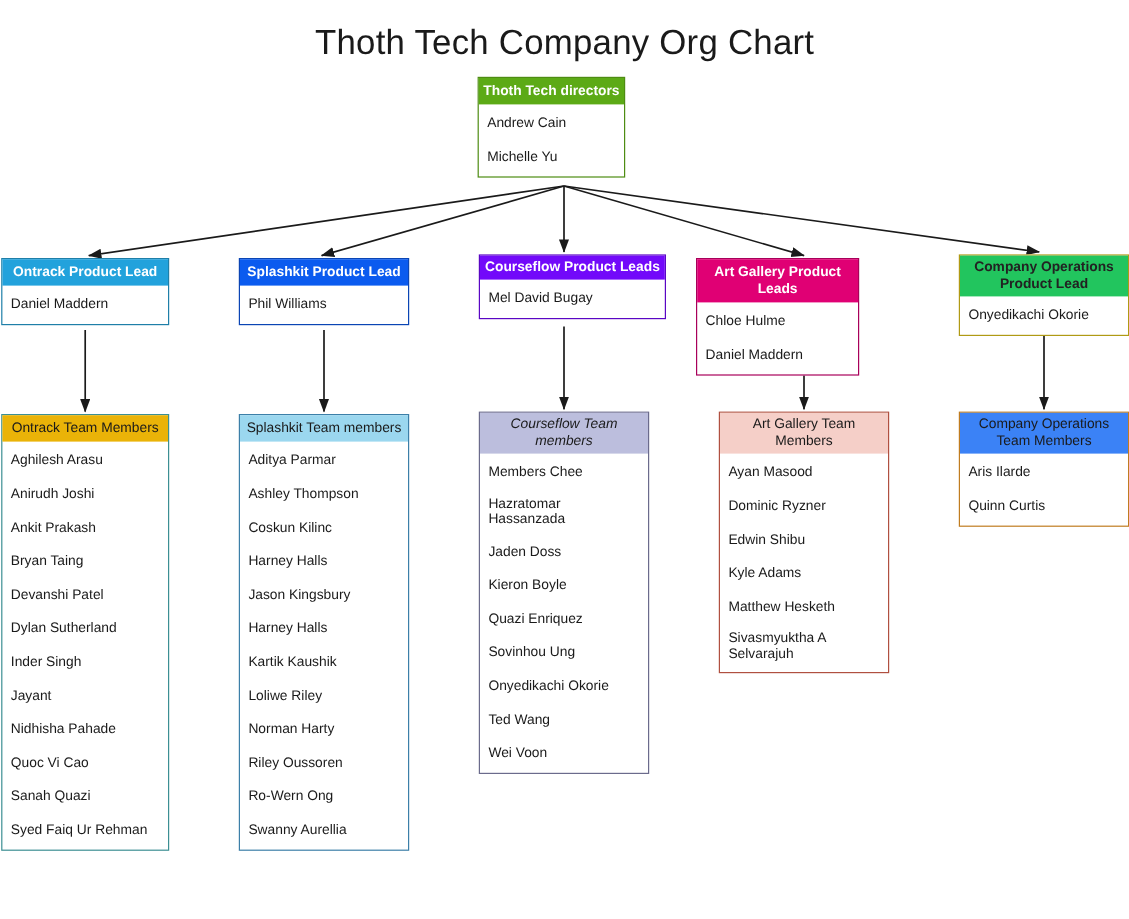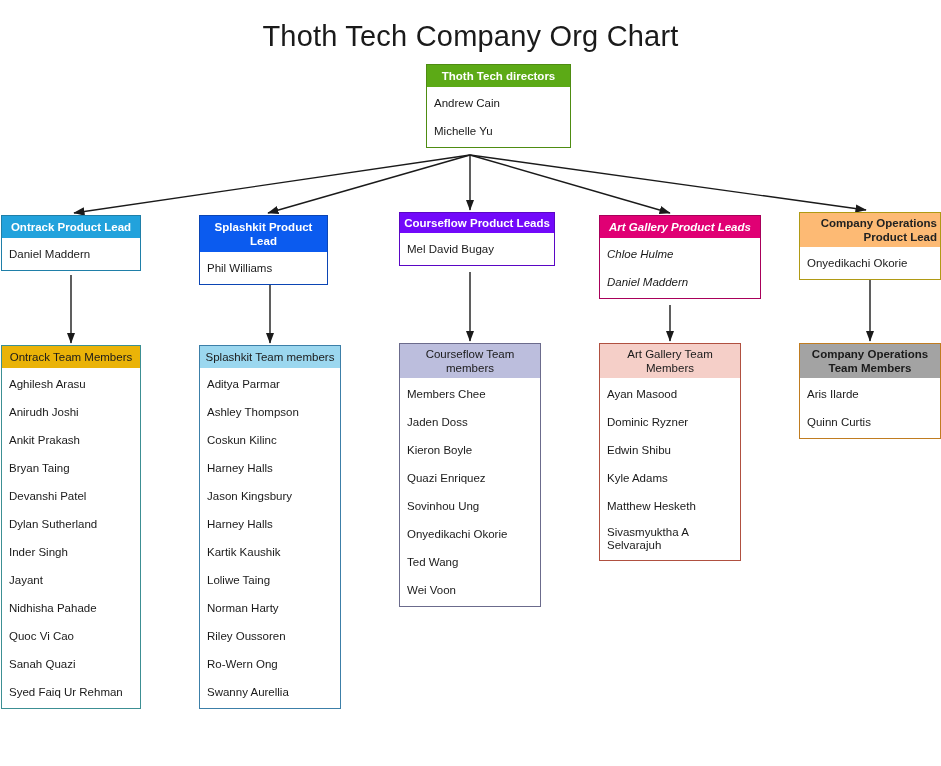--- a/index.html
+++ b/index.html
@@ -44,54 +44,54 @@
   }
   .member{
     font-size:11.5px;
     line-height:14px;
     color:#1a1a1a;
     padding:7px 7px 7px 7px;
   }
   .member.wrap{line-height:13px;padding:6px 7px 6px 7px;}
 
   
-  #node-root{left:398px;top:64px;width:145px;border-color:#4e8c12;margin-left:28px;}
+  #node-root{left:398px;top:64px;width:123px;border-color:#4e8c12;}
   #node-root .node-header{background:#5caa16;color:#ffffff;}
 
   
   #node-lead-ontrack{left:1px;top:215px;width:140px;border-color:#1f7fa8;}
   #node-lead-ontrack .node-header{background:#22a2dc;color:#ffffff;}
 
-  #node-lead-splashkit{left:199px;top:215px;width:129px;border-color:#0b45b4;}
+  #node-lead-splashkit{left:199px;top:215px;width:142px;border-color:#0b45b4;}
   #node-lead-splashkit .node-header{background:#0b5bef;color:#ffffff;}
 
   #node-lead-courseflow{left:399px;top:212px;width:156px;border-color:#5a06c4;}
   #node-lead-courseflow .node-header{background:#7209fa;color:#ffffff;}
 
-  #node-lead-artgallery{left:599px;top:215px;width:162px;border-color:#a8005a;font-style:italic;}
+  #node-lead-artgallery{left:580px;top:215px;width:136px;border-color:#a8005a;}
   #node-lead-artgallery .node-header{background:#e00074;color:#ffffff;}
 
   #node-lead-companyops{left:799px;top:212px;width:142px;border-color:#b09a14;}
-  #node-lead-companyops .node-header{background:#fdba74;color:#222222;text-align:right;}
+  #node-lead-companyops .node-header{background:#22c55e;color:#222222;}
 
   
   #node-team-ontrack{left:1px;top:345px;width:140px;border-color:#3c8f93;}
   #node-team-ontrack .node-header{background:#eab308;color:#1a1a1a;font-weight:normal;}
 
   #node-team-splashkit{left:199px;top:345px;width:142px;border-color:#3c7fa8;}
   #node-team-splashkit .node-header{background:#9bd7ef;color:#1a1a1a;font-weight:normal;}
 
   #node-team-courseflow{left:399px;top:343px;width:142px;border-color:#6b6b8c;}
-  #node-team-courseflow .node-header{background:#bcbedd;color:#1a1a1a;font-weight:normal;}
+  #node-team-courseflow .node-header{background:#bcbedd;color:#1a1a1a;font-weight:normal;font-style:italic;}
 
   #node-team-artgallery{left:599px;top:343px;width:142px;border-color:#b05040;}
   #node-team-artgallery .node-header{background:#f5cfc8;color:#1a1a1a;font-weight:normal;}
 
   #node-team-companyops{left:799px;top:343px;width:142px;border-color:#c07c20;}
-  #node-team-companyops .node-header{background:#a3a3a3;color:#1a1a1a;font-weight:bold;}
+  #node-team-companyops .node-header{background:#3b82f6;color:#1a1a1a;font-weight:normal;}
 
   #connectors{position:absolute;left:0;top:0;width:941px;height:766px;z-index:1;}
 </style>
 </head>
 <body>
 
 <div id="chart-root">
 
   <div id="chart-title">Thoth Tech Company Org Chart</div>
 
@@ -181,32 +181,33 @@
   <div class="node" id="node-team-splashkit">
     <div class="node-header">Splashkit Team members</div>
     <div class="node-body">
         <div class="member">Aditya Parmar</div>
         <div class="member">Ashley Thompson</div>
         <div class="member">Coskun Kilinc</div>
         <div class="member">Harney Halls</div>
         <div class="member">Jason Kingsbury</div>
         <div class="member">Harney Halls</div>
         <div class="member">Kartik Kaushik</div>
-        <div class="member">Loliwe Taing</div>
+        <div class="member">Loliwe Riley</div>
         <div class="member">Norman Harty</div>
         <div class="member">Riley Oussoren</div>
         <div class="member">Ro-Wern Ong</div>
         <div class="member">Swanny Aurellia</div>
       </div>
   </div>
 
   <div class="node" id="node-team-courseflow">
     <div class="node-header two-line">Courseflow Team members</div>
     <div class="node-body">
         <div class="member">Members Chee</div>
+        <div class="member wrap">Hazratomar Hassanzada</div>
         <div class="member">Jaden Doss</div>
         <div class="member">Kieron Boyle</div>
         <div class="member">Quazi Enriquez</div>
         <div class="member">Sovinhou Ung</div>
         <div class="member">Onyedikachi Okorie</div>
         <div class="member">Ted Wang</div>
         <div class="member">Wei Voon</div>
       </div>
   </div>
 

